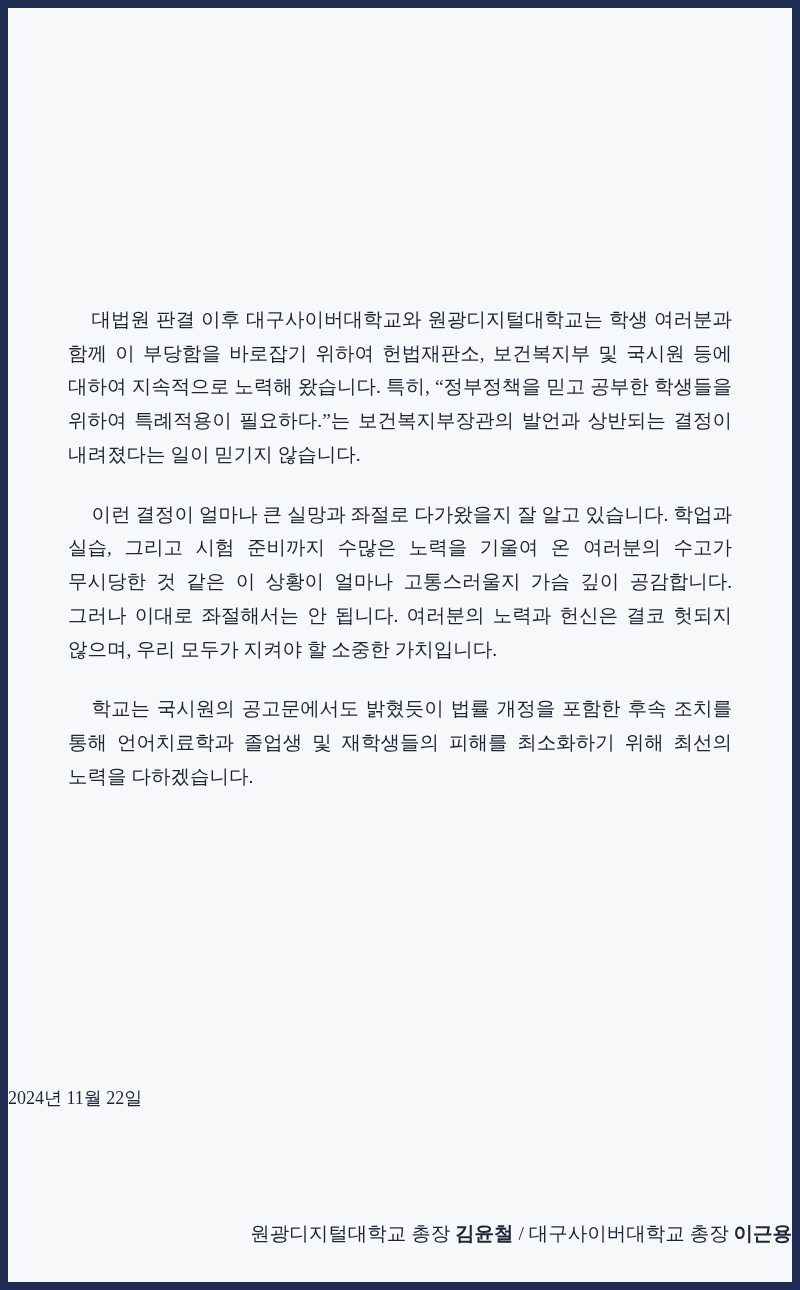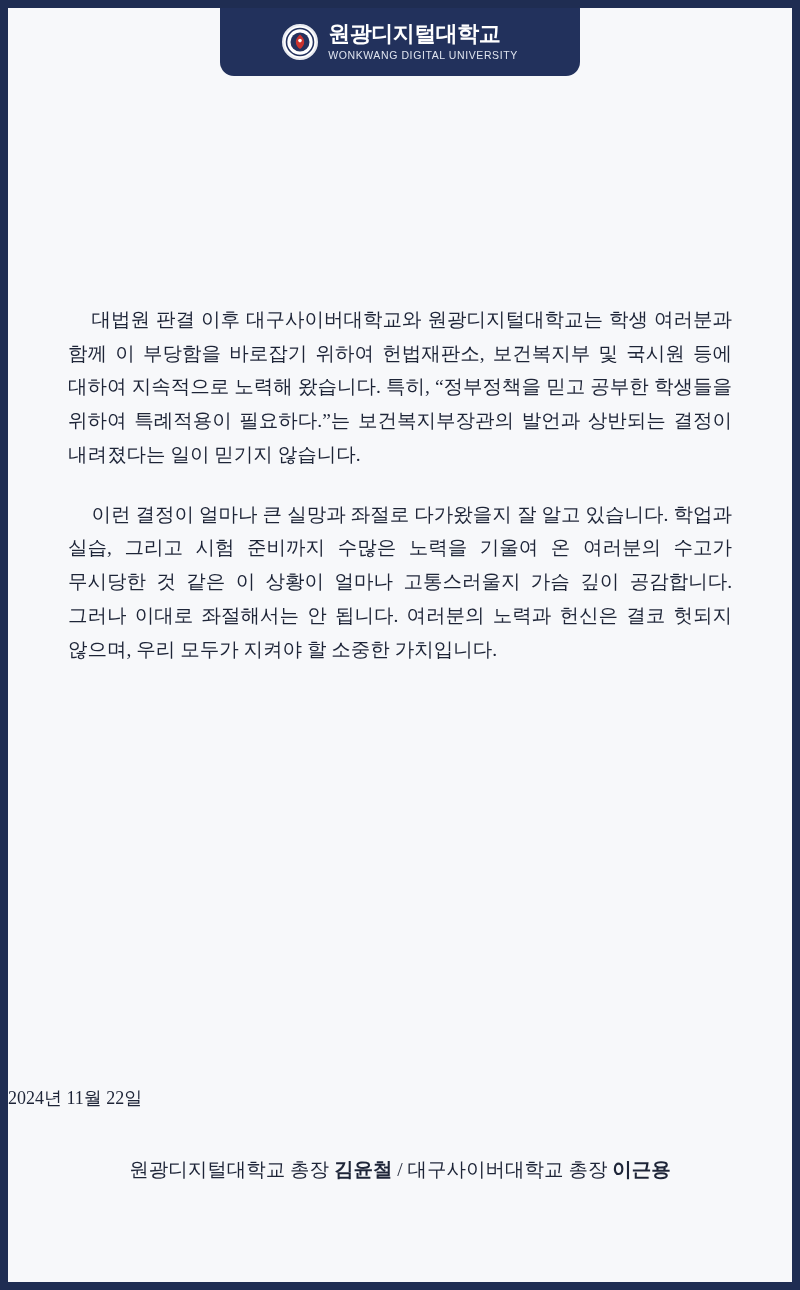--- a/index.html
+++ b/index.html
@@ -111,54 +111,41 @@
   .doc-date {
     position: absolute;
     top: 1078px;
     left: 0;
     width: 784px;
     font-size: 18px;
     color: #1d2437;
   }
   .signature {
     position: absolute;
-    top: 1148px;
+    top: 1212px;
     left: 0;
     width: 784px;
-    text-align: center;
+    text-align: right;
     font-size: 19.5px;
     color: #1d2437;
   }
   .signature b { font-weight: bold; }
 </style>
 </head>
 <body>
 
 <div class="page">
   <div class="card">
 
-    <div class="header-bar">
-      <span class="logo-mark">
-        <svg width="30" height="30" viewBox="0 0 30 30" aria-hidden="true">
-          <circle cx="15" cy="15" r="13.5" fill="#ffffff" stroke="#24325e" stroke-width="1.6"></circle>
-          <circle cx="15" cy="15" r="9.5" fill="#24325e"></circle>
-          <path d="M15 7.5c2.6 2.2 4.2 4.7 4.2 7.4 0 3-1.9 5.4-4.2 7-2.3-1.6-4.2-4-4.2-7 0-2.7 1.6-5.2 4.2-7.4z" fill="#c9332f"></path>
-          <circle cx="15" cy="13.6" r="1.8" fill="#ffffff"></circle>
-        </svg>
-      </span>
-      <span class="brand-text">
-        <span class="brand-ko">원광디지털대학교</span>
-        <span class="brand-en">WONKWANG DIGITAL UNIVERSITY</span>
-      </span>
-    </div>
 
 
     <div class="body-wrap">
       <p class="para">대법원 판결 이후 대구사이버대학교와 원광디지털대학교는 학생 여러분과 함께 이 부당함을 바로잡기 위하여 헌법재판소, 보건복지부 및 국시원 등에 대하여 지속적으로 노력해 왔습니다. 특히, “정부정책을 믿고 공부한 학생들을 위하여 특례적용이 필요하다.”는 보건복지부장관의 발언과 상반되는 결정이 내려졌다는 일이 믿기지 않습니다.</p>
       <p class="para">이런 결정이 얼마나 큰 실망과 좌절로 다가왔을지 잘 알고 있습니다. 학업과 실습, 그리고 시험 준비까지 수많은 노력을 기울여 온 여러분의 수고가 무시당한 것 같은 이 상황이 얼마나 고통스러울지 가슴 깊이 공감합니다. 그러나 이대로 좌절해서는 안 됩니다. 여러분의 노력과 헌신은 결코 헛되지 않으며, 우리 모두가 지켜야 할 소중한 가치입니다.</p>
+      <p class="para">학교는 국시원의 공고문에서도 밝혔듯이 법률 개정을 포함한 후속 조치를 통해 언어치료학과 졸업생 및 재학생들의 피해를 최소화하기 위해 최선의 노력을 다하겠습니다.</p>
     </div>
 
     <div class="doc-date">2024년 11월 22일</div>
 
     <div class="signature">
       <span>원광디지털대학교 총장 </span><b>김윤철</b><span> / </span><span>대구사이버대학교 총장 </span><b>이근용</b>
     </div>
 
   </div>
 </div>

